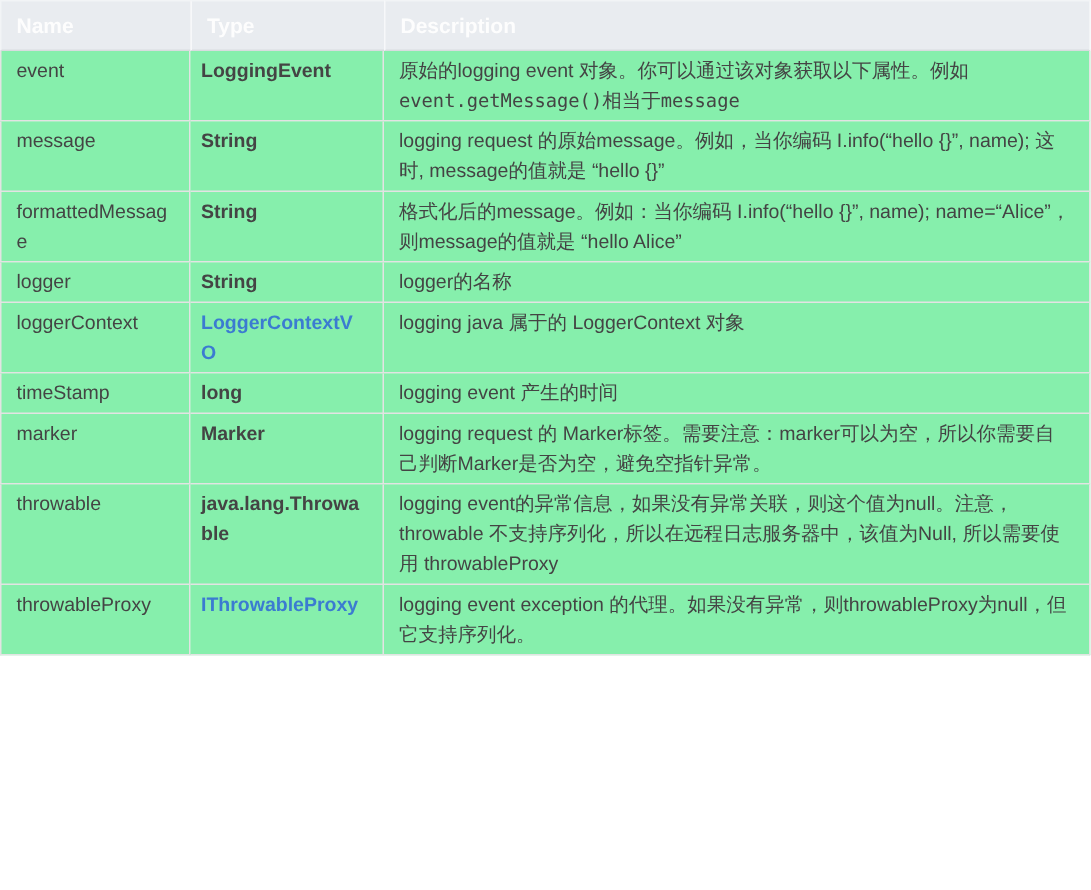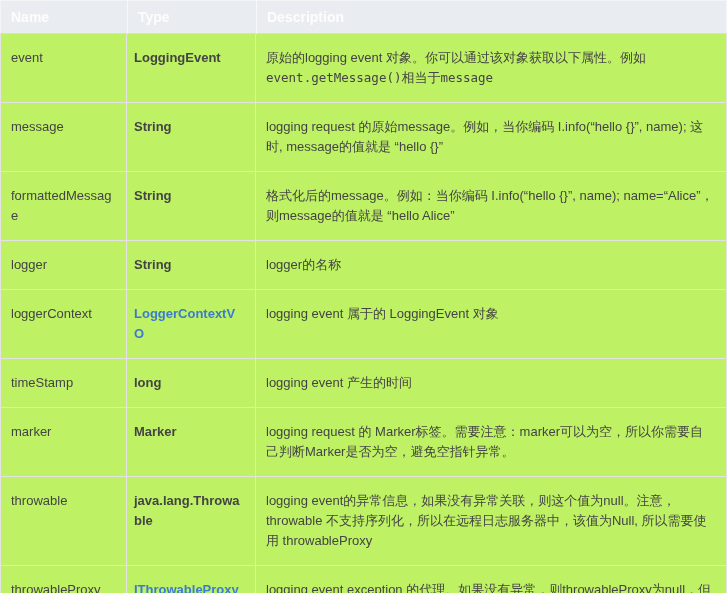--- a/index.html
+++ b/index.html
@@ -29,23 +29,23 @@
     text-align: left;
     padding: 6px 10px;
     border-bottom: 1px solid #d9dcdf;
     border-top: 1px solid #f2f4f6;
   }
   .doc-table thead th + th { border-left: 1px solid #f7f8fa; }
   .doc-table thead th:first-child { border-left: 1px solid #f2f4f6; }
   .doc-table thead th:last-child { border-right: 1px solid #f2f4f6; }
 
   .doc-table tbody td {
-    background: #bef264;
+    background: #86efac;
     vertical-align: top;
-    padding: 14px 10px;
+    padding: 3px 10px;
     border-bottom: 1px solid #e3e3e3;
     word-wrap: break-word;
   }
   .doc-table tbody td:first-child { border-left: 1px solid #e3e3e3; }
   .doc-table tbody td { border-right: 1px solid #e3e3e3; }
   .doc-table tbody td.type-cell { padding-left: 7px; font-weight: bold; }
 
   .type-link {
     color: #3b7bd1;
     text-decoration: none;
@@ -91,21 +91,21 @@
         <td><span>格式化后的message。例如：当你编码 I.info(“hello {}”, name); name=“Alice”，则message的值就是 “hello Alice”</span></td>
       </tr>
       <tr>
         <td>logger</td>
         <td class="type-cell"><span>String</span></td>
         <td><span>logger的名称</span></td>
       </tr>
       <tr>
         <td>loggerContext</td>
         <td class="type-cell"><a class="type-link">LoggerContextVO</a></td>
-        <td><span>logging event 属于的 LoggingEvent 对象</span></td>
+        <td><span>logging java 属于的 LoggerContext 对象</span></td>
       </tr>
       <tr>
         <td>timeStamp</td>
         <td class="type-cell"><span>long</span></td>
         <td><span>logging event 产生的时间</span></td>
       </tr>
       <tr>
         <td>marker</td>
         <td class="type-cell"><span>Marker</span></td>
         <td><span>logging request 的 Marker标签。需要注意：marker可以为空，所以你需要自己判断Marker是否为空，避免空指针异常。</span></td>

